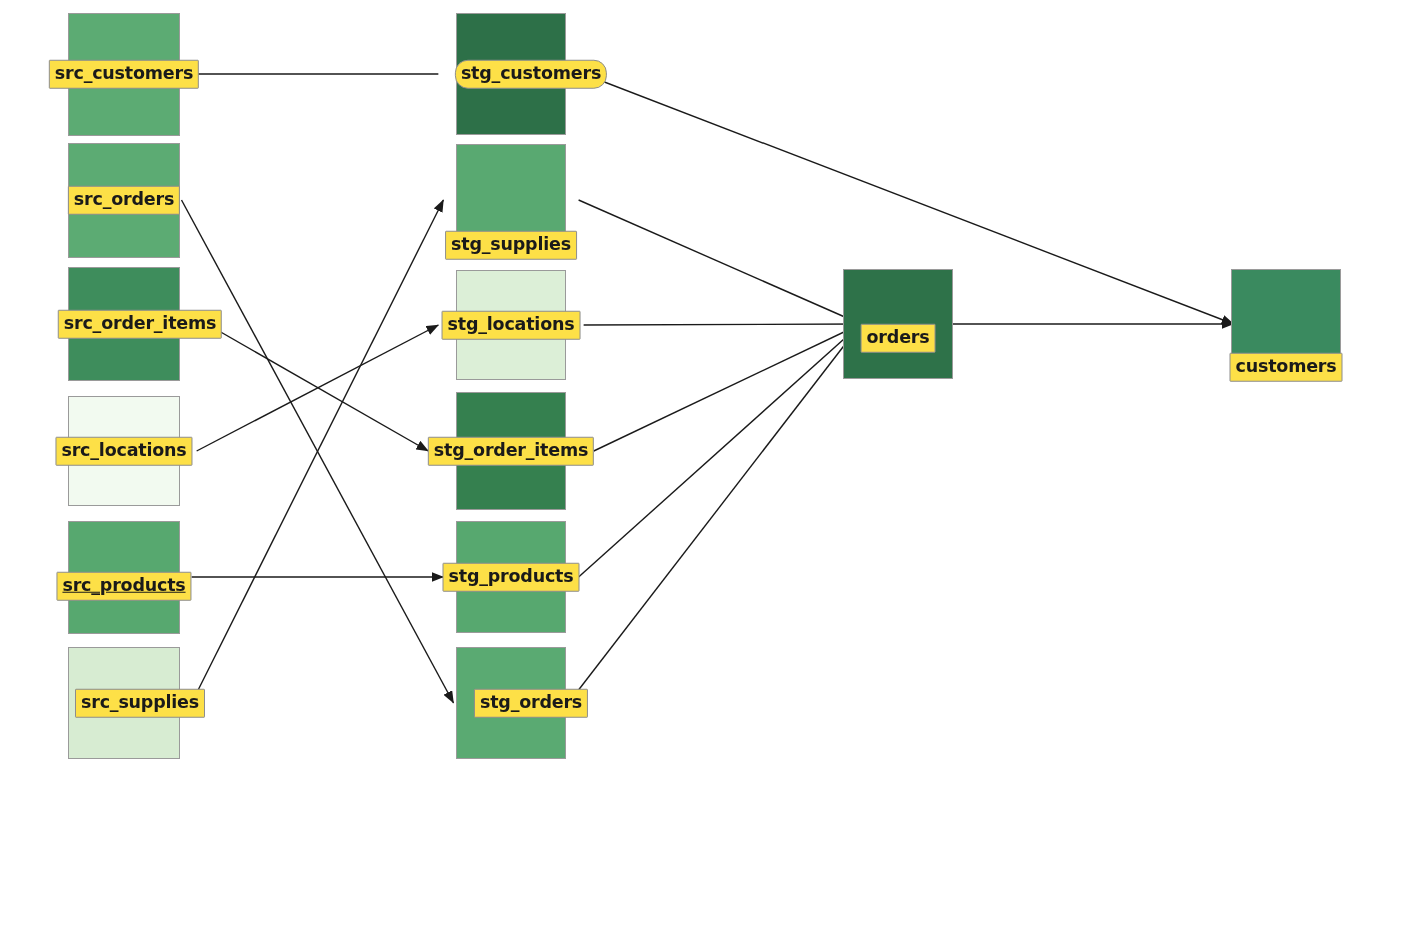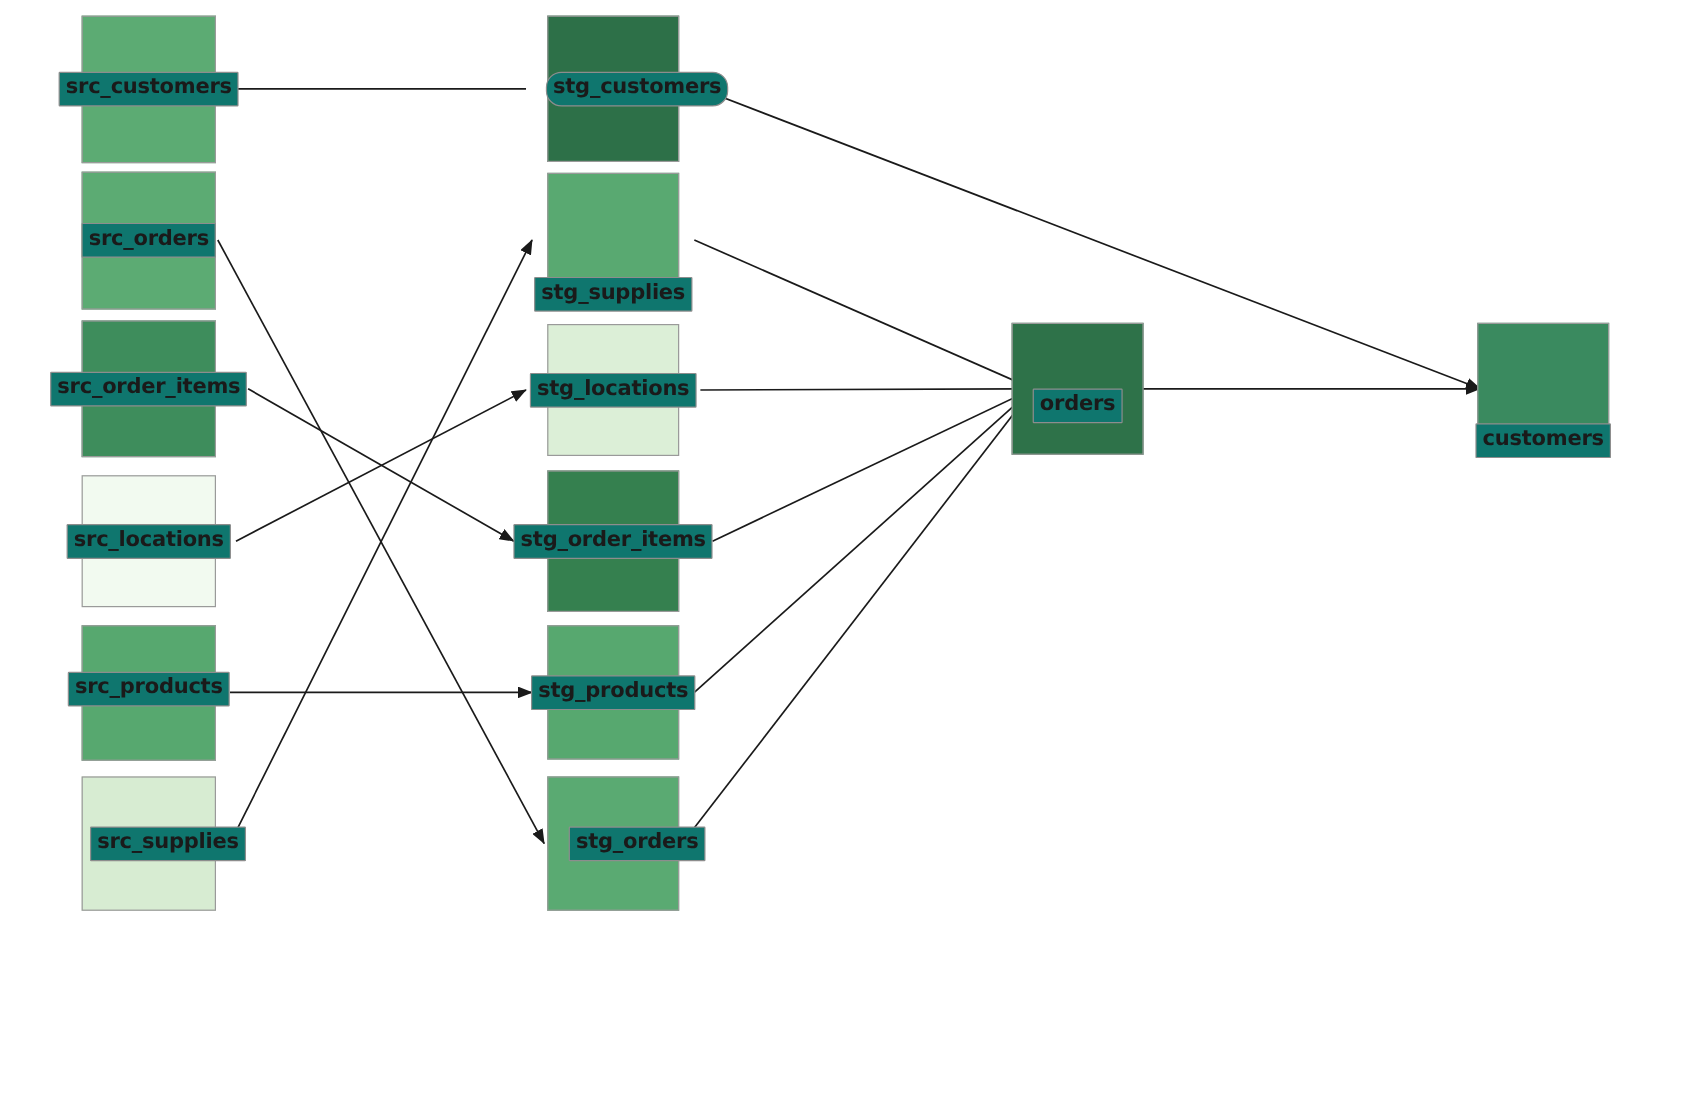--- a/index.html
+++ b/index.html
@@ -27,21 +27,21 @@
     height: 780px;
   }
   .node-rect {
     position: absolute;
     box-sizing: border-box;
     border: 1px solid #9a9a9a;
   }
   .node-label {
     position: absolute;
     box-sizing: border-box;
-    background: #0f766e;
+    background: #fde047;
     border: 1px solid #8d8d8d;
     border-radius: 1px;
     color: #1a1a1a;
     font-weight: bold;
     font-size: 17.5px;
     line-height: 1;
     padding: 4px 5px 5px 5px;
     white-space: nowrap;
     transform: translate(-50%, -50%);
     font-family: "DejaVu Sans", sans-serif;
@@ -136,23 +136,23 @@
         <div class="node-rect" style="left: 456px; top: 270px; width: 110px; height: 110px; background: rgb(220, 239, 215);"></div>
         <div class="node-rect" style="left: 456px; top: 392px; width: 110px; height: 118px; background: rgb(53, 128, 79);"></div>
         <div class="node-rect" style="left: 456px; top: 521px; width: 110px; height: 112px; background: rgb(87, 168, 111);"></div>
         <div class="node-rect" style="left: 456px; top: 647px; width: 110px; height: 112px; background: rgb(90, 170, 114);"></div>
         <div class="node-rect" style="left: 843px; top: 269px; width: 110px; height: 110px; background: rgb(46, 114, 73);"></div>
         <div class="node-rect" style="left: 1231px; top: 269px; width: 110px; height: 110px; background: rgb(58, 138, 95);"></div>
       </div>
     <div id="node-labels">
         <div class="node-label" style="left: 124px; top: 74px;">src_customers</div>
         <div class="node-label" style="left: 124px; top: 200px;">src_orders</div>
-        <div class="node-label" style="left: 124px; top: 324px; text-align: center;">src_order_items</div>
+        <div class="node-label" style="left: 140px; top: 324px; text-align: center;">src_order_items</div>
         <div class="node-label" style="left: 124px; top: 451px;">src_locations</div>
-        <div class="node-label" style="left: 124px; top: 574px;">src_products</div>
+        <div class="node-label" style="left: 124px; top: 586px; text-decoration: underline;">src_products</div>
         <div class="node-label" style="left: 140px; top: 703px;">src_supplies</div>
         <div class="node-label" style="left: 531px; top: 74px; border-radius: 13px;">stg_customers</div>
         <div class="node-label" style="left: 511px; top: 200px; margin-top: 45px;">stg_supplies</div>
         <div class="node-label" style="left: 511px; top: 325px;">stg_locations</div>
         <div class="node-label" style="left: 511px; top: 451px;">stg_order_items</div>
         <div class="node-label" style="left: 511px; top: 577px; text-align: center;">stg_products</div>
         <div class="node-label" style="left: 531px; top: 703px;">stg_orders</div>
         <div class="node-label" style="left: 898px; top: 324px; margin-top: 14px;">orders</div>
         <div class="node-label" style="left: 1286px; top: 324px; margin-top: 43px;">customers</div>
       </div>

